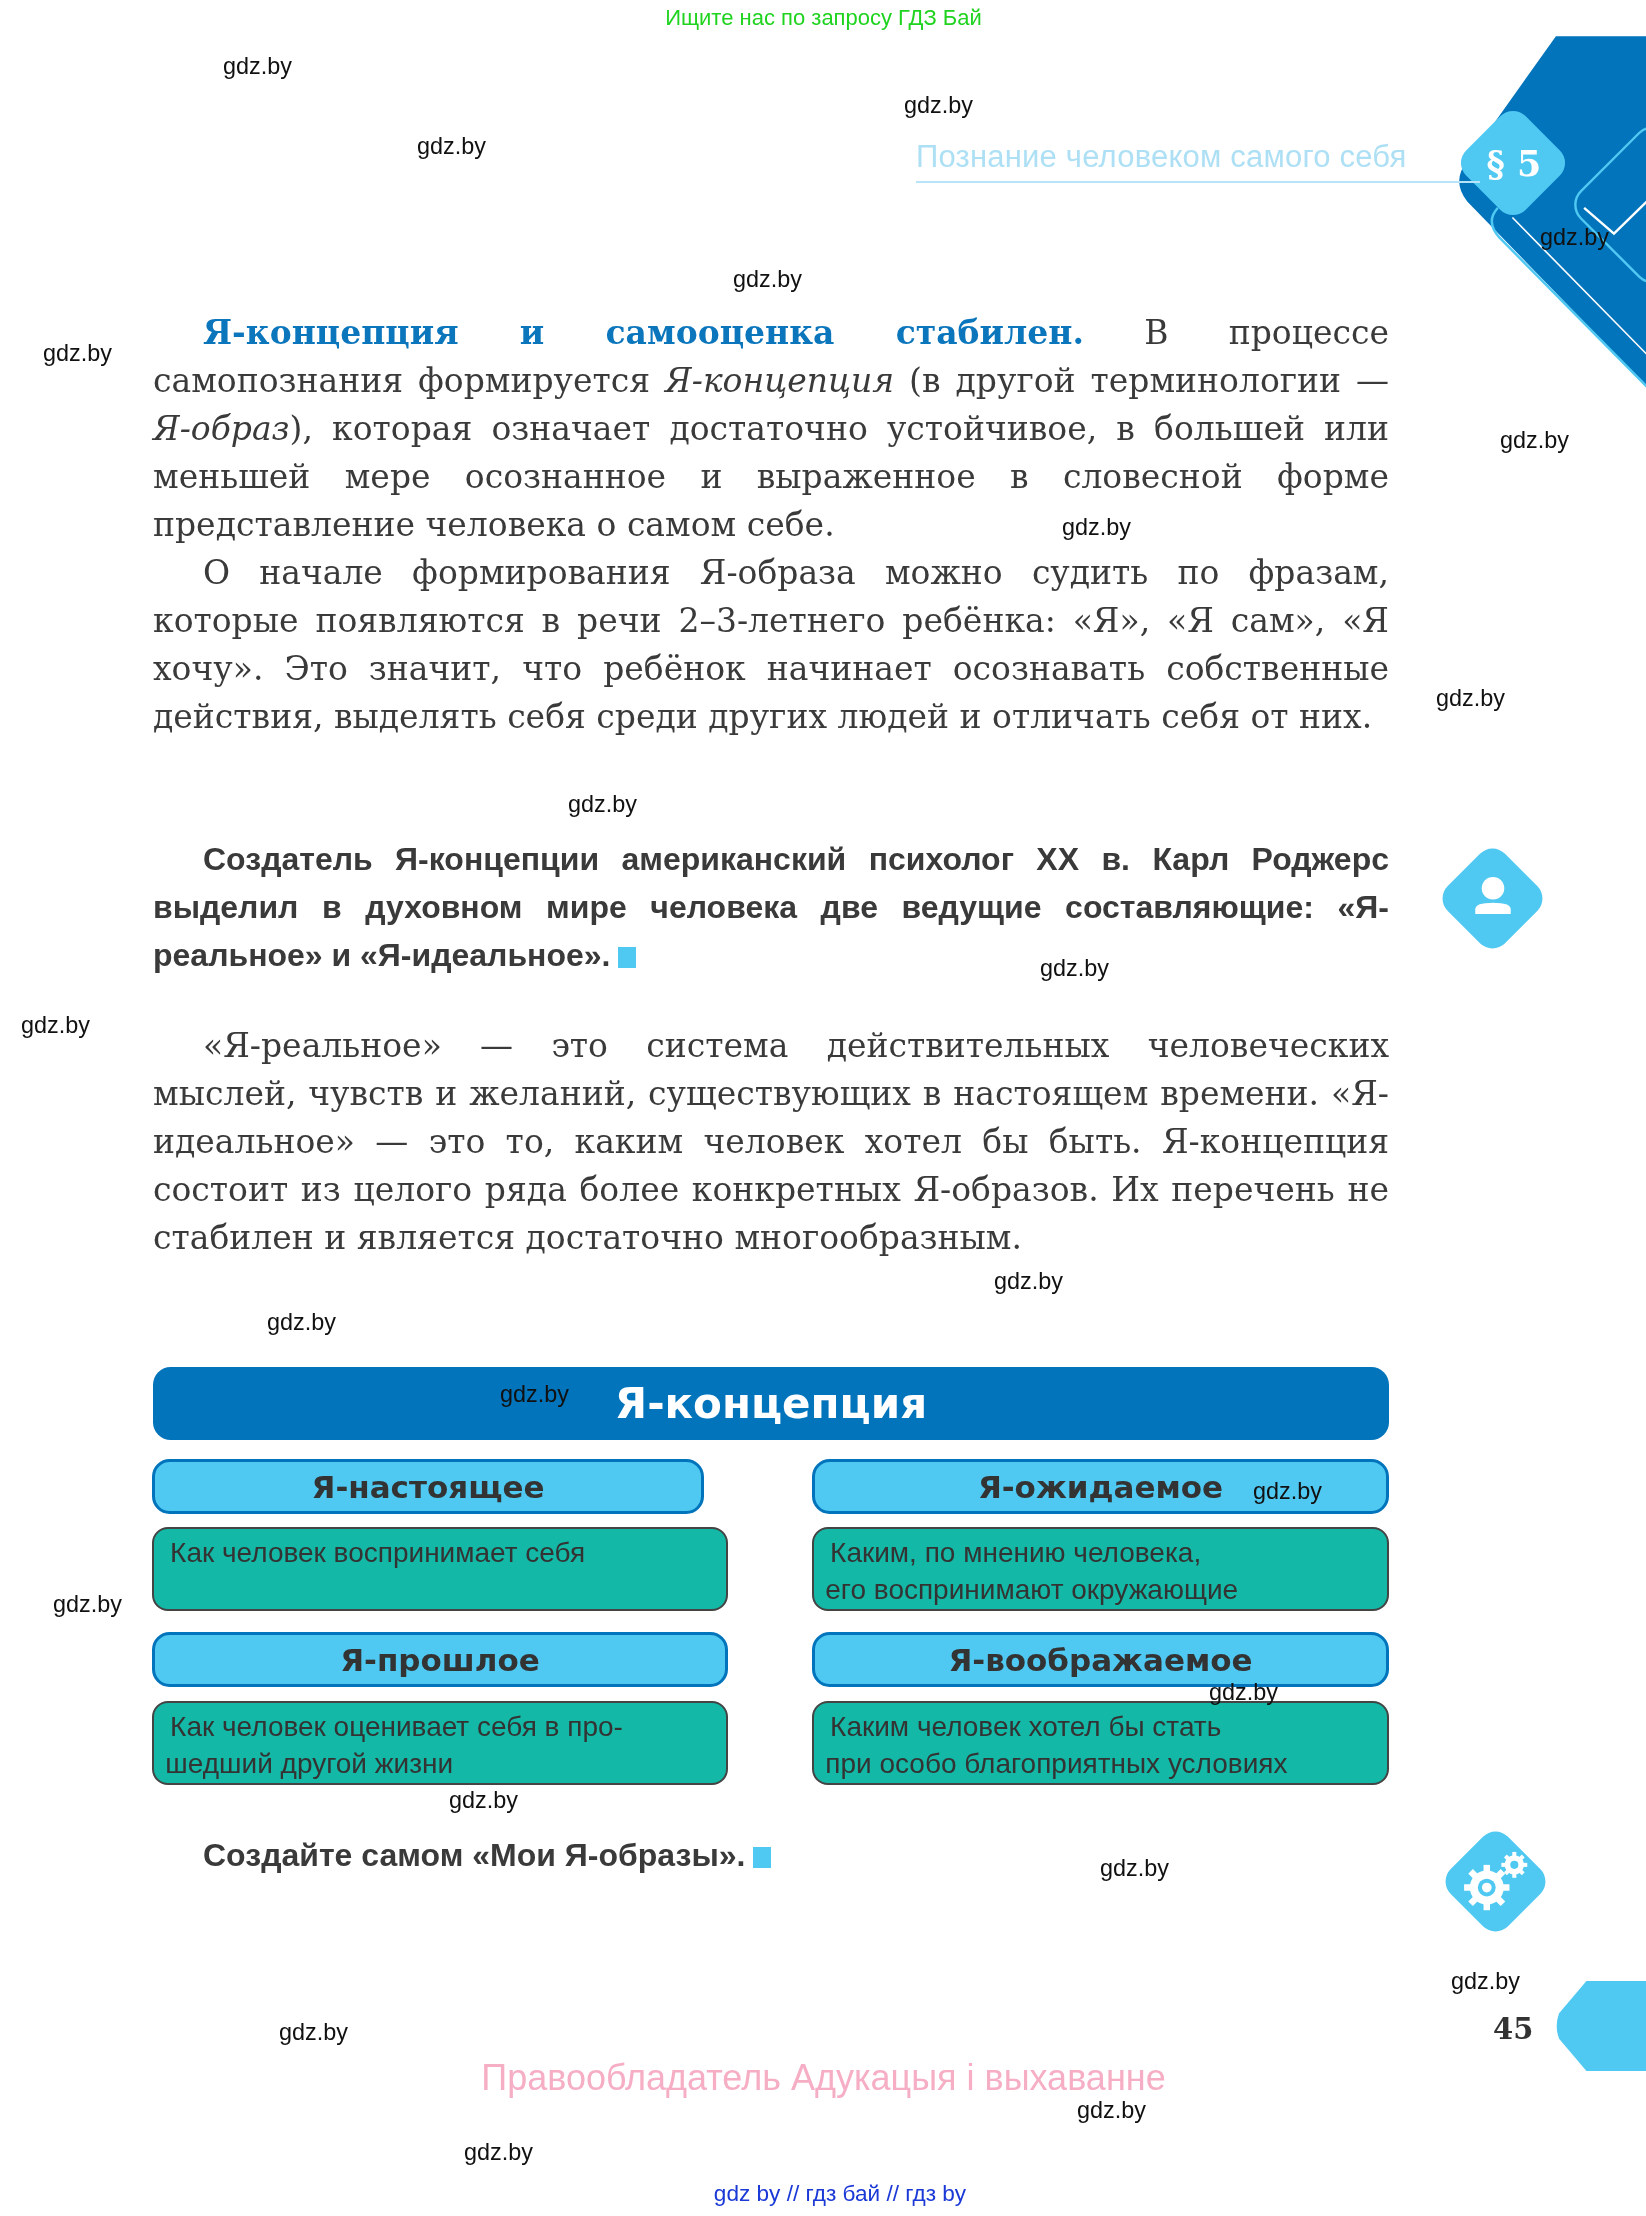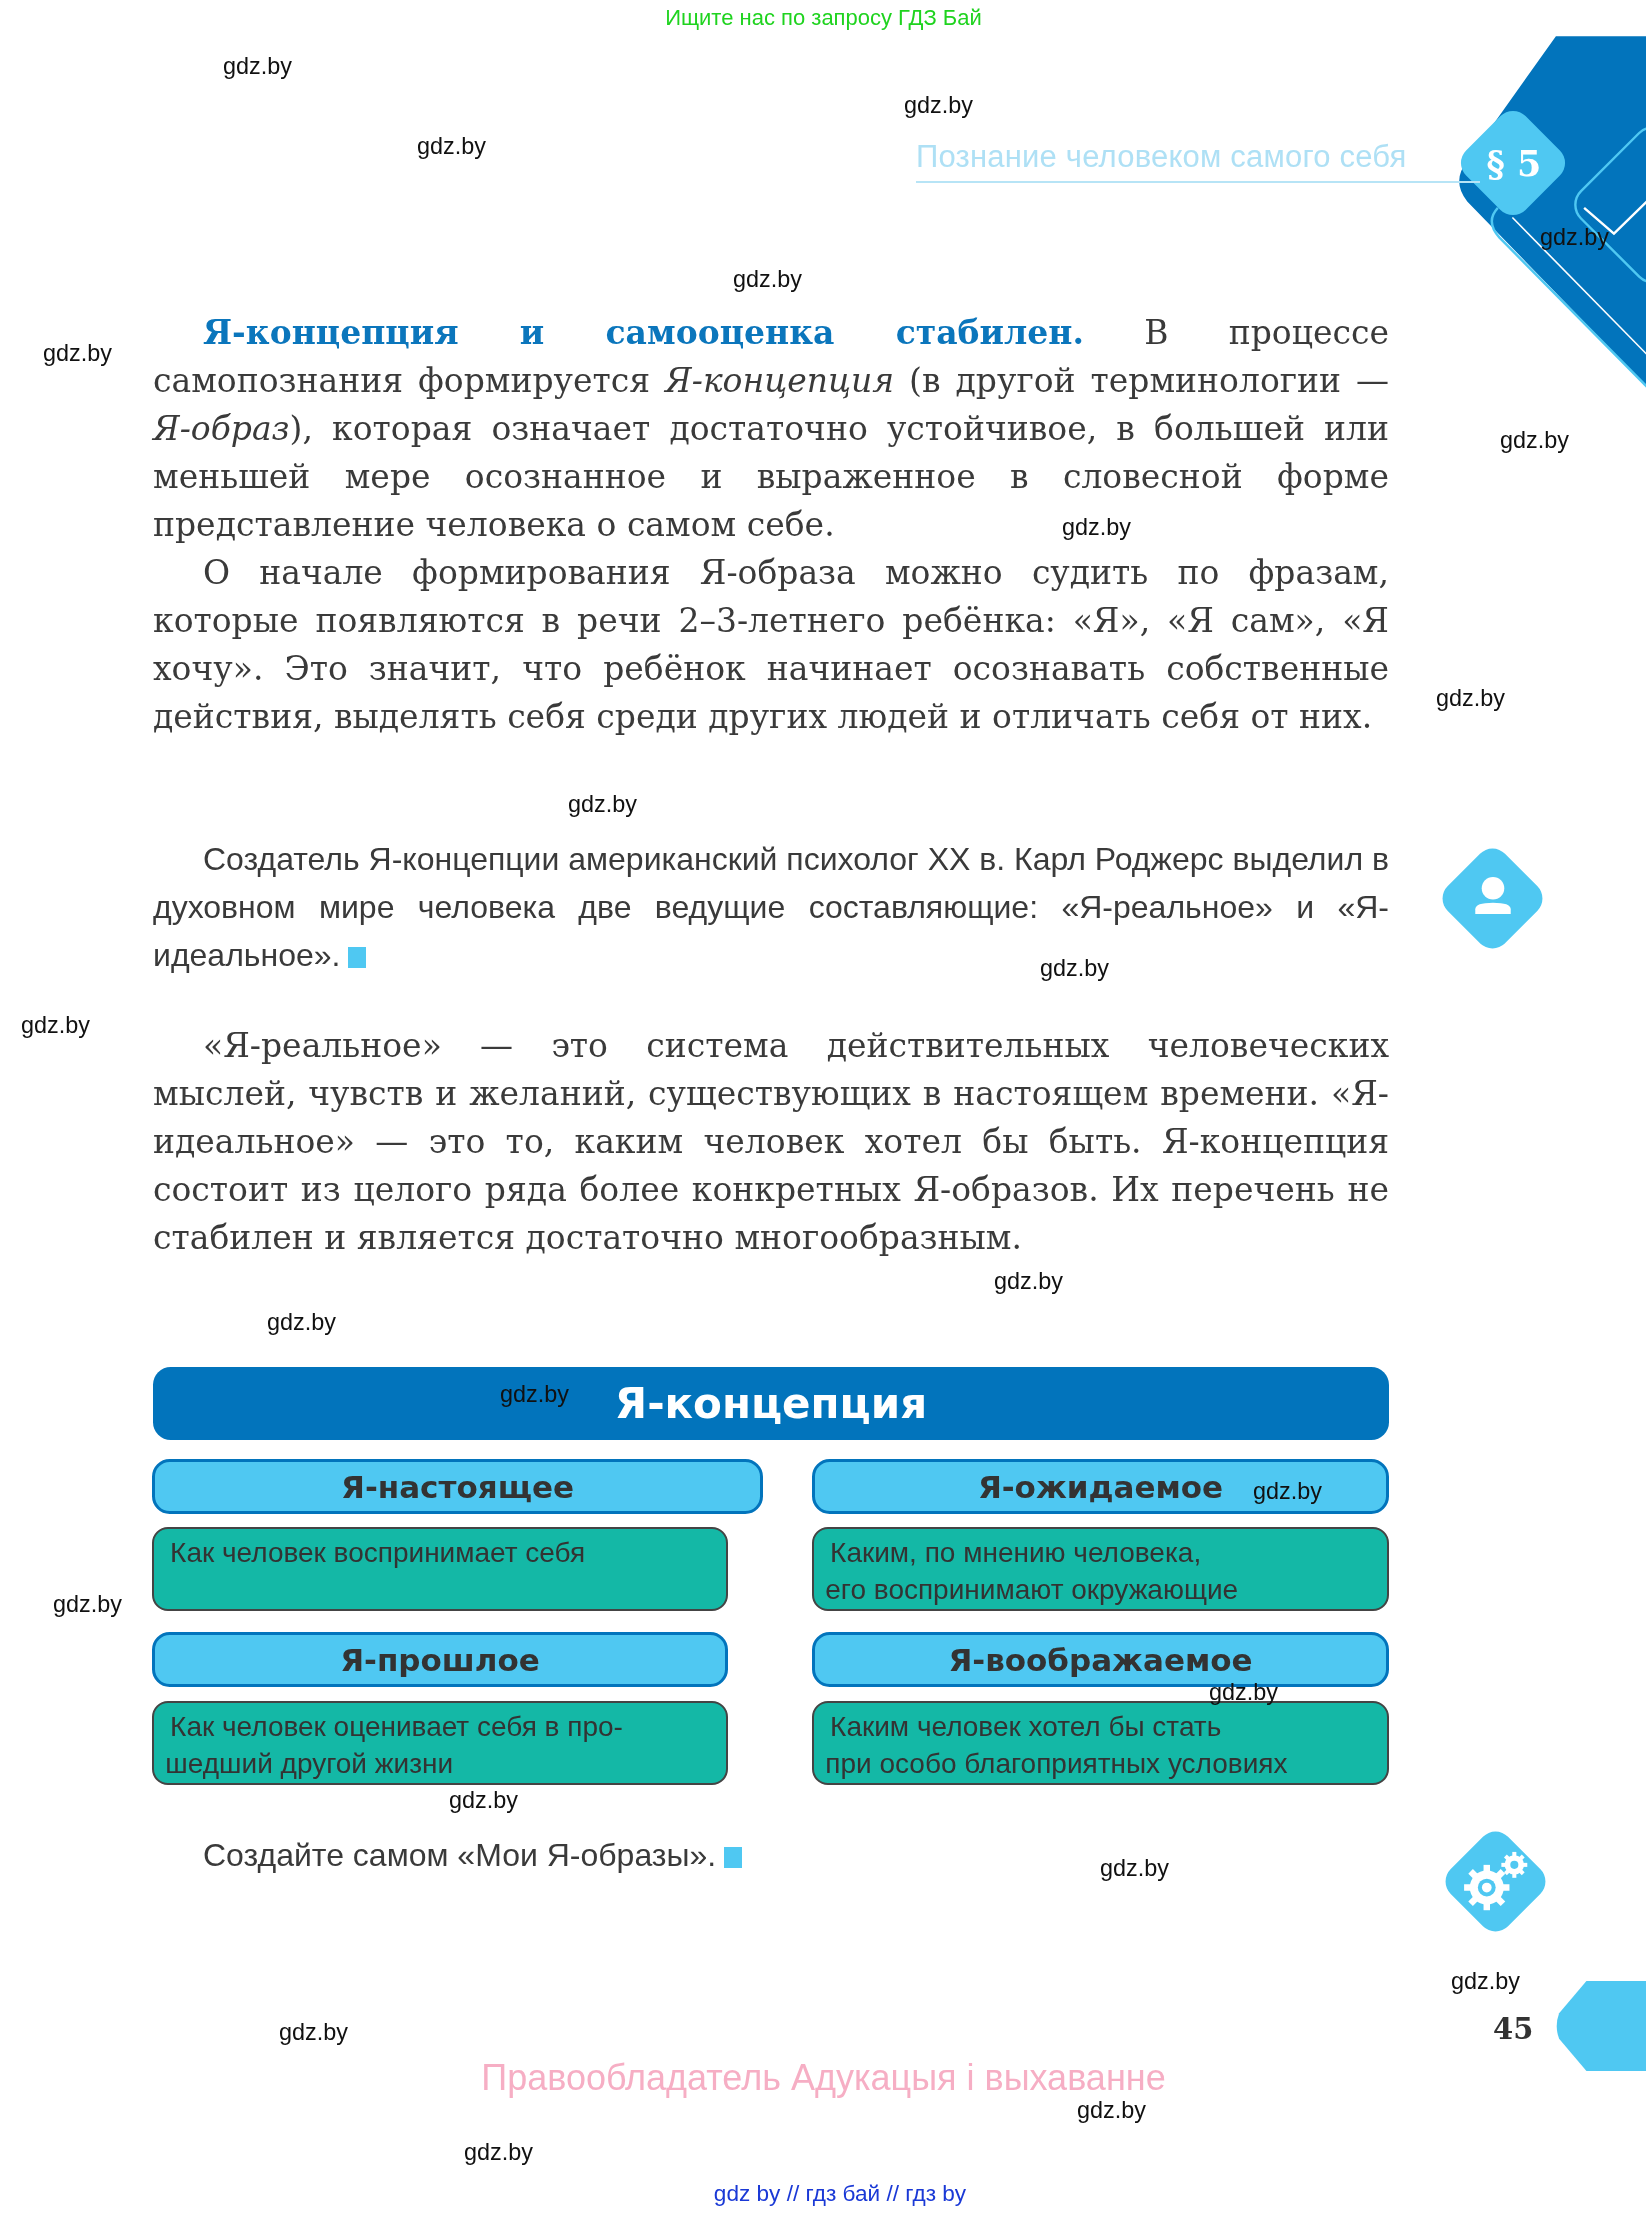--- a/index.html
+++ b/index.html
@@ -6,21 +6,21 @@
   body { width:1647px; height:2216px; position:relative; background:#ffffff; overflow:hidden; font-family:"DejaVu Serif", serif; color:#3a3a3a; }
   .abs { position:absolute; }
   .wm { position:absolute; font-family:"Liberation Sans", sans-serif; font-size:23.4px; color:#111; line-height:1; }
   .top-banner { position:absolute; left:0; width:1647px; top:4.8px; text-align:center; font-family:"Liberation Sans", sans-serif; font-size:22px; color:#1fd31f; }
   .chapter-title { position:absolute; left:916px; top:139px; font-family:"Liberation Sans", sans-serif; font-size:31px; color:#aee0f5; letter-spacing:0.2px; }
   .chapter-line { position:absolute; left:916px; top:181px; width:564px; height:2.4px; background:#b7e4f6; }
   .body-text { position:absolute; left:153px; width:1236px; font-family:"DejaVu Serif", serif; font-size:33px; line-height:48px; color:#3a3a3a; text-align:justify; }
   .body-text p { margin:0; text-indent:50px; }
   .lead { color:#0b76bc; font-weight:bold; }
   .ital { font-style:italic; }
-  .sans-text { position:absolute; left:153px; width:1236px; font-family:"Liberation Sans", sans-serif; font-size:32px; line-height:48px; color:#3a3a3a; text-align:justify; }
+  .sans-text { position:absolute; left:153px; width:1236px; font-family:"Liberation Sans", sans-serif; font-size:32px; line-height:48px; color:#3a3a3a; text-align:justify;font-weight:bold; }
   .sans-text p { margin:0; text-indent:50px; }
   .end-mark { display:inline-block; width:17.7px; height:21px; background:#4fc8f2; vertical-align:-1.6px; margin-left:8px; }
   .concept-bar { position:absolute; left:153px; top:1367px; width:1236px; height:73px; background:#0274bc; border-radius:17.7px; color:#fff; font-family:"DejaVu Sans", sans-serif; font-weight:bold; font-size:42px; display:flex; align-items:center; justify-content:center; }
   .cat-head { position:absolute; height:55px; background:#4fc8f2; border:3.2px solid #0274bc; border-radius:17.7px; color:#333; font-family:"DejaVu Sans", sans-serif; font-weight:bold; font-size:31px; display:flex; align-items:center; justify-content:center; box-sizing:border-box; }
   .cat-desc { position:absolute; height:84px; border:2px solid #444; border-radius:16px; box-sizing:border-box; padding:4.8px 11.3px; font-family:"Liberation Sans", sans-serif; font-size:28px; line-height:37px; color:#333; background:#14b8a6; }
   .icon-diamond { position:absolute; width:81px; height:81px; background:#4fc8f2; border-radius:17.7px; transform:rotate(45deg); }
   .page-num { position:absolute; left:1493px; top:2012px; font-family:"DejaVu Serif", serif; font-weight:bold; font-size:29px; color:#333; }
   .copyright { position:absolute; left:0; width:1647px; top:2057px; text-align:center; font-family:"Liberation Sans", sans-serif; font-size:36px; color:#f6aec4; }
   .footer-links { position:absolute; left:0; width:1624px; top:2181px; text-align:center; font-family:"Liberation Sans", sans-serif; font-size:22.6px; color:#1a39d6;margin-left:28px; }
 </style>
@@ -59,21 +59,21 @@
 </svg>
 
 <div class="body-text" style="top:1022px;">
   <p>«Я-реальное» — это система действительных человеческих мыслей, чувств и желаний, существующих в настоящем времени. «Я-идеальное» — это то, каким человек хотел бы быть. Я-концепция состоит из целого ряда более конкретных Я-образов. Их перечень не стабилен и является достаточно многообразным.</p>
 </div>
 
 <div class="concept-bar">
     <span>Я-концепция</span>
   </div>
 
-<div class="cat-head" style="left:152px;top:1459px;width:611px;">Я-настоящее</div>
+<div class="cat-head" style="left:152px;top:1459px;width:552px;">Я-настоящее</div>
 <div class="cat-head" style="left:812px;top:1459px;width:577px;">Я-ожидаемое</div>
 <div class="cat-desc" style="left:152px;top:1527px;width:576px;">
   <div style="padding-left:4.8px;">Как человек воспринимает себя</div>
 </div>
 <div class="cat-desc" style="left:812px;top:1527px;width:577px;">
   <div style="padding-left:4.8px;">Каким, по мнению человека,</div>
   <div>его воспринимают окружающие</div>
 </div>
 
 <div class="cat-head" style="left:152px;top:1632px;width:576px;">Я-прошлое</div>

